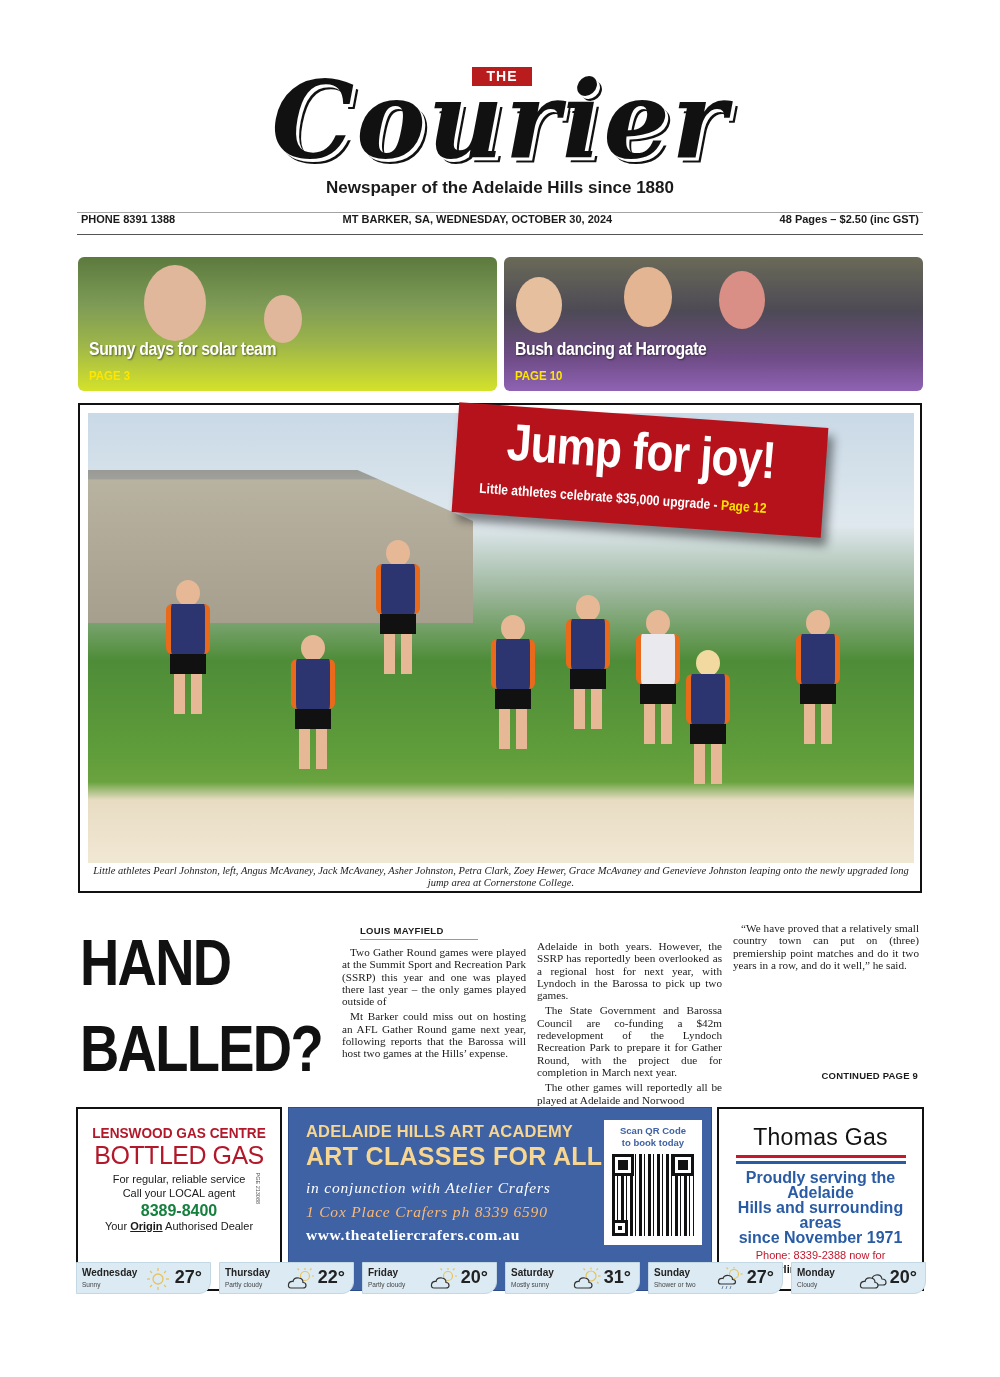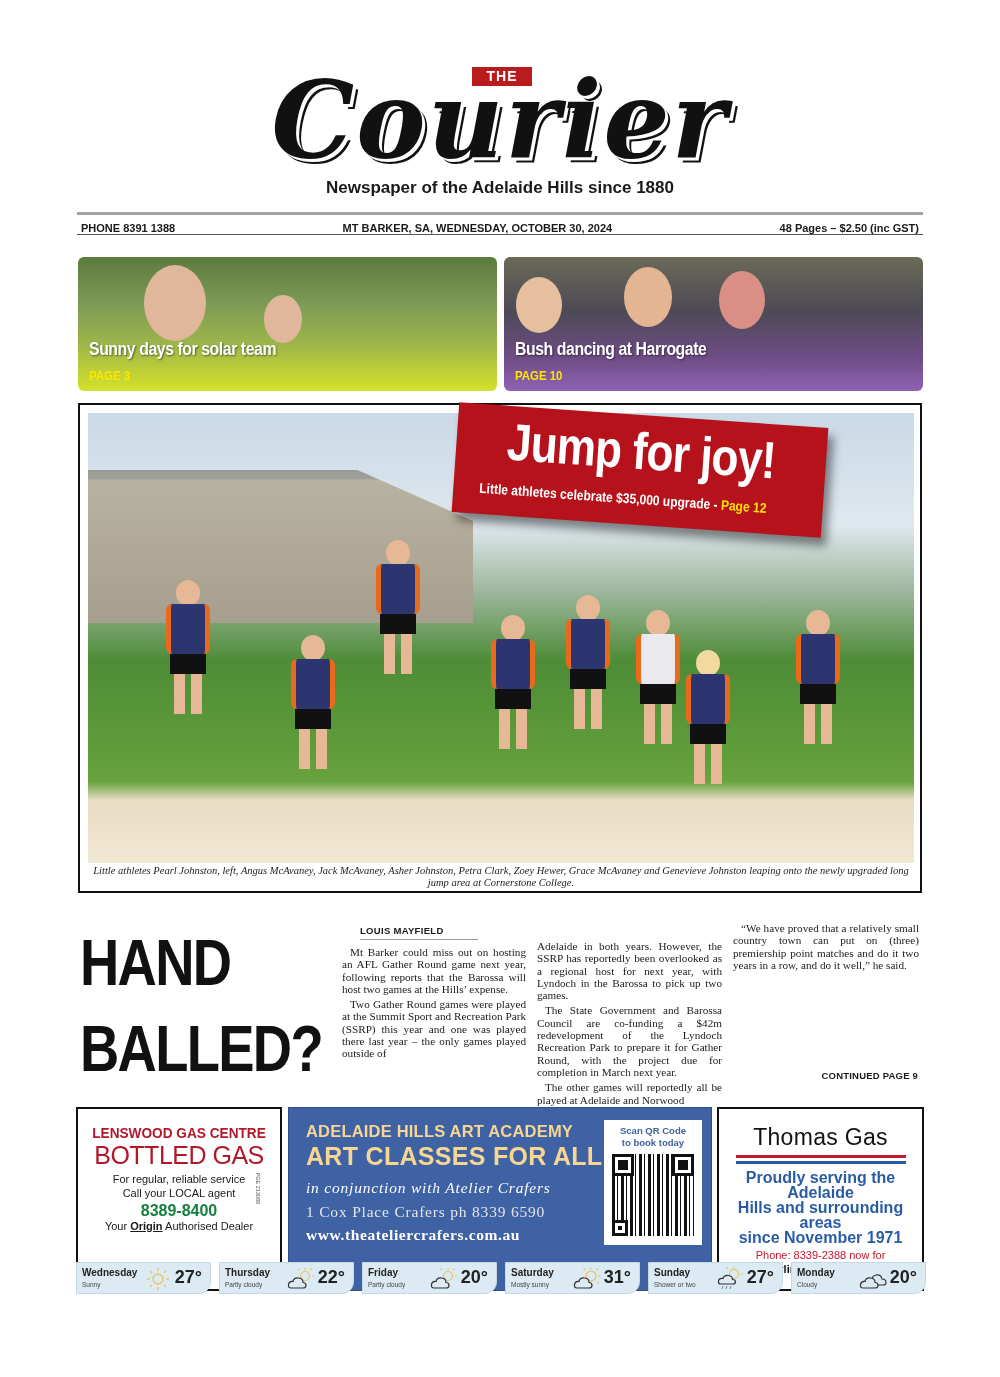--- a/index.html
+++ b/index.html
@@ -8,22 +8,22 @@
 
   
   .masthead { position: absolute; left: 0; top: 55px; width: 1000px; height: 150px; }
   .the-badge { position: absolute; left: 472px; top: 12px; width: 60px; height: 19px; background: #b91c1c; color: #fff;
     font-family: "Liberation Sans", sans-serif; font-weight: 900; font-size: 14px; text-align: center; line-height: 19px; letter-spacing: 1px; }
   .logo { position: absolute; left: 220px; top: 10px; width: 560px; height: 110px; text-align: center;
     font-family: "DejaVu Serif", serif; font-weight: 900; font-style: italic; font-size: 104px; line-height: 110px; color: #111;
     letter-spacing: 2px; text-shadow: 3px 3px 0 #fff, 5px 5px 0 #111; transform: scaleY(1.02); }
   .tagline { position: absolute; left: 0; top: 123px; width: 1000px; text-align: center; font-size: 17px; font-weight: 700; color: #1a1a1a; }
 
-  .infobar { position: absolute; left: 77px; top: 212px; width: 846px; height: 23px; border-top: 3px solid #a3a3a3; border-bottom: 1px solid #555;
-    display: flex; justify-content: space-between; align-items: flex-end; padding: 0 4px; font-size: 11px; font-weight: 700; }
+  .infobar { position: absolute; left: 77px; top: 212px; width: 846px; height: 23px; border-top: 1px solid #a3a3a3; border-bottom: 1px solid #555;
+    display: flex; justify-content: space-between; align-items: flex-start; padding: 0 4px; font-size: 11px; font-weight: 700; }
 
   
   .teasers { position: absolute; left: 78px; top: 257px; width: 845px; height: 134px; display: flex; gap: 7px; }
   .teaser { position: relative; flex: 1; height: 134px; border-radius: 6px; overflow: hidden; }
   .teaser .photo { position: absolute; inset: 0; }
   .teaser .headline { position: absolute; left: 11px; top: 82px; color: #fff; font-weight: 700; font-size: 18px; letter-spacing: -0.5px;
     text-shadow: 1px 1px 2px rgba(0,0,0,.5); white-space: nowrap; transform: scaleX(0.88); transform-origin: left; }
   .teaser .page { position: absolute; left: 11px; top: 111px; color: #ffe600; font-weight: 700; font-size: 13px; transform: scaleX(0.88); transform-origin: left; }
   .t1 .photo { background: linear-gradient(180deg, #5b7a3d 0%, #7d9a56 35%, #9db54a 65%, #d4e22a 100%); }
   .t2 .photo { background: linear-gradient(180deg, #6a6a58 0%, #4d4a55 40%, #6e4c86 75%, #8f62b3 100%); }
@@ -67,21 +67,21 @@
   .lw3 { font-size: 11px; line-height: 14px; margin-top: 4px; }
   .lw4 { color: #15803d; font-weight: 700; font-size: 16px; margin-top: 2px; text-align: center; }
   .lw5 { font-size: 11px; }
   .lw5 u { font-weight: 700; }
   .lw-code { position: absolute; right: 20px; top: 95px; font-size: 5.5px; color: #555; transform: rotate(90deg); transform-origin: right top; white-space: nowrap; }
 
   .ad-art { left: 288px; width: 424px; background: #3e62a4; border: 1px solid #2c4d8a; }
   .art1 { position: absolute; left: 17px; top: 14px; color: #f6d691; font-weight: 900; font-size: 16.5px; letter-spacing: .2px; }
   .art2 { position: absolute; left: 17px; top: 34px; color: #f6d691; font-weight: 900; font-size: 25px; letter-spacing: .3px; }
   .art3 { position: absolute; left: 17px; top: 71px; color: #fff; font-family: "Liberation Serif", serif; font-style: italic; font-size: 15.5px; letter-spacing: .8px; }
-  .art4 { position: absolute; left: 17px; top: 95px; color: #e5e5e5; font-family: "Liberation Serif", serif; font-size: 15.5px; letter-spacing: .8px; }
+  .art4 { position: absolute; left: 17px; top: 95px; color: #fdba74; font-family: "Liberation Serif", serif; font-style: italic; font-size: 15.5px; letter-spacing: .8px; }
   .art5 { position: absolute; left: 17px; top: 118px; color: #fff; font-family: "Liberation Serif", serif; font-weight: 700; font-size: 15.5px; letter-spacing: .6px; }
   .qr-box { position: absolute; left: 315px; top: 12px; width: 98px; height: 125px; background: #fff; text-align: center; }
   .qr-label { color: #3e62a4; font-weight: 700; font-size: 9.5px; line-height: 12px; margin-top: 5px; }
   .qr { width: 82px; height: 82px; margin: 5px auto 0; background:
       repeating-linear-gradient(90deg, #111 0 3px, transparent 3px 5px, #111 5px 6px, transparent 6px 9px),
       repeating-linear-gradient(0deg, #fff 0 2px, transparent 2px 5px, #fff 5px 7px, transparent 7px 9px);
     background-blend-mode: normal; position: relative; }
   .qr::before, .qr::after { content: ""; position: absolute; width: 16px; height: 16px; border: 3px solid #111; background: #fff; box-shadow: inset 0 0 0 3px #fff, inset 0 0 0 8px #111; }
   .qr::before { left: 0; top: 0; }
   .qr::after { right: 0; top: 0; }
@@ -198,22 +198,22 @@
   <div class="banner-title">Jump for joy!</div>
   <div class="banner-sub"><span>Little athletes celebrate $35,000 upgrade - </span><span class="pg">Page 12</span></div>
 </div>
 
 <div class="big-head">
   <div>HAND</div>
   <div>BALLED?</div>
 </div>
 <div class="byline">LOUIS MAYFIELD</div>
 <div class="col col1">
+  <p>Two Gather Round games were played at the Summit Sport and Recreation Park (SSRP) this year and one was played there last year – the only games played outside of</p>
   <p>Mt Barker could miss out on hosting an AFL Gather Round game next year, following reports that the Barossa will host two games at the Hills’ expense.</p>
-  <p>Two Gather Round games were played at the Summit Sport and Recreation Park (SSRP) this year and one was played there last year – the only games played outside of</p>
 </div>
 <div class="col col2">
   <p class="noindent">Adelaide in both years. However, the SSRP has reportedly been overlooked as a regional host for next year, with Lyndoch in the Barossa to pick up two games.</p>
   <p>The State Government and Barossa Council are co-funding a $42m redevelopment of the Lyndoch Recreation Park to prepare it for Gather Round, with the project due for completion in March next year.</p>
   <p>The other games will reportedly all be played at Adelaide and Norwood</p>
 </div>
 <div class="col col3">
   <p>“We have proved that a relatively small country town can put on (three) premiership point matches and do it two years in a row, and do it well,” he said.</p>
 </div>
 <div class="continued">CONTINUED PAGE 9</div>

